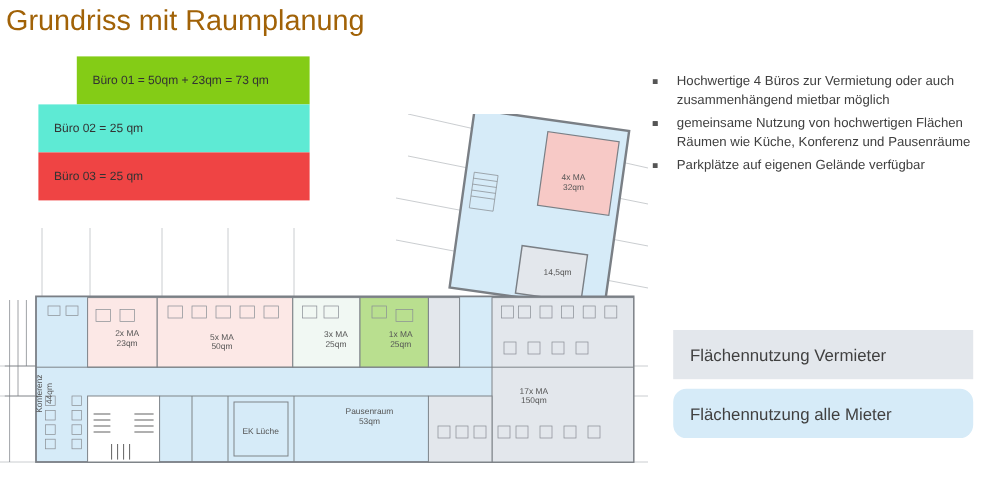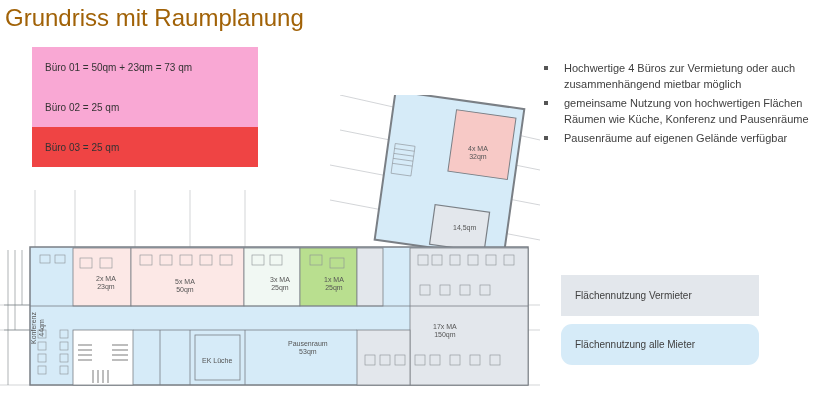--- a/index.html
+++ b/index.html
@@ -23,51 +23,51 @@
     margin: 0; padding: 0; list-style: none;
   }
   .bullets li {
     position: relative; padding-left: 24px; font-size: 11px;
     color: #404040; line-height: 16px; margin-bottom: 3px;
   }
   .bullets li .dot {
     position: absolute; left: 4px; top: 6px; width: 4px; height: 4px; background: #555;
   }
   
-  .usage { position: absolute; left: 561px; width: 198px; height: 41px;
-    box-sizing: border-box; padding-left: 14px; font-size: 10px; color: #404040;
+  .usage { position: absolute; left: 561px; width: 250px; height: 41px;
+    box-sizing: border-box; padding-left: 14px; font-size: 14px; color: #404040;
     display: flex; align-items: center; text-align: center; }
   
   .plan { position: absolute; left: 0; top: 95px; width: 540px; height: 305px; }
   .room-label {
     position: absolute; font-size: 7px; color: #555; text-align: center; line-height: 8px;
   }
 </style>
 </head>
 <body>
 
 <div class="title">Grundriss mit Raumplanung</div>
 
 <div class="legend">
-  <div class="row" style="background:#f9a8d4;">
+  <div class="row" style="background:#84cc16;margin-left:32px;">
     <span>Büro 01 = 50qm + 23qm = 73 qm</span>
   </div>
-  <div class="row" style="background:#f9a8d4;">
+  <div class="row" style="background:#5eead4;">
     <span>Büro 02 = 25 qm</span>
   </div>
   <div class="row" style="background:#ef4444;">
     <span>Büro 03 = 25 qm</span>
   </div>
 </div>
 
 <ul class="bullets">
   <li><span class="dot"></span><span>Hochwertige 4 Büros zur Vermietung oder auch zusammenhängend mietbar möglich</span></li>
   <li><span class="dot"></span></li>
   <li><span class="dot"></span><span>gemeinsame Nutzung von hochwertigen Flächen Räumen wie Küche, Konferenz und Pausenräume</span></li>
-  <li><span class="dot"></span><span>Pausenräume auf eigenen Gelände verfügbar</span></li>
+  <li><span class="dot"></span><span>Parkplätze auf eigenen Gelände verfügbar</span></li>
 </ul>
 
 <div class="usage" style="top:275px; background:#e3e7ec;">
   <span>Flächennutzung Vermieter</span>
 </div>
 <div class="usage" style="top:324px; background:#d6ebf8;border-radius:11px;">
   <span>Flächennutzung alle Mieter</span>
 </div>
 
 <div class="plan">

